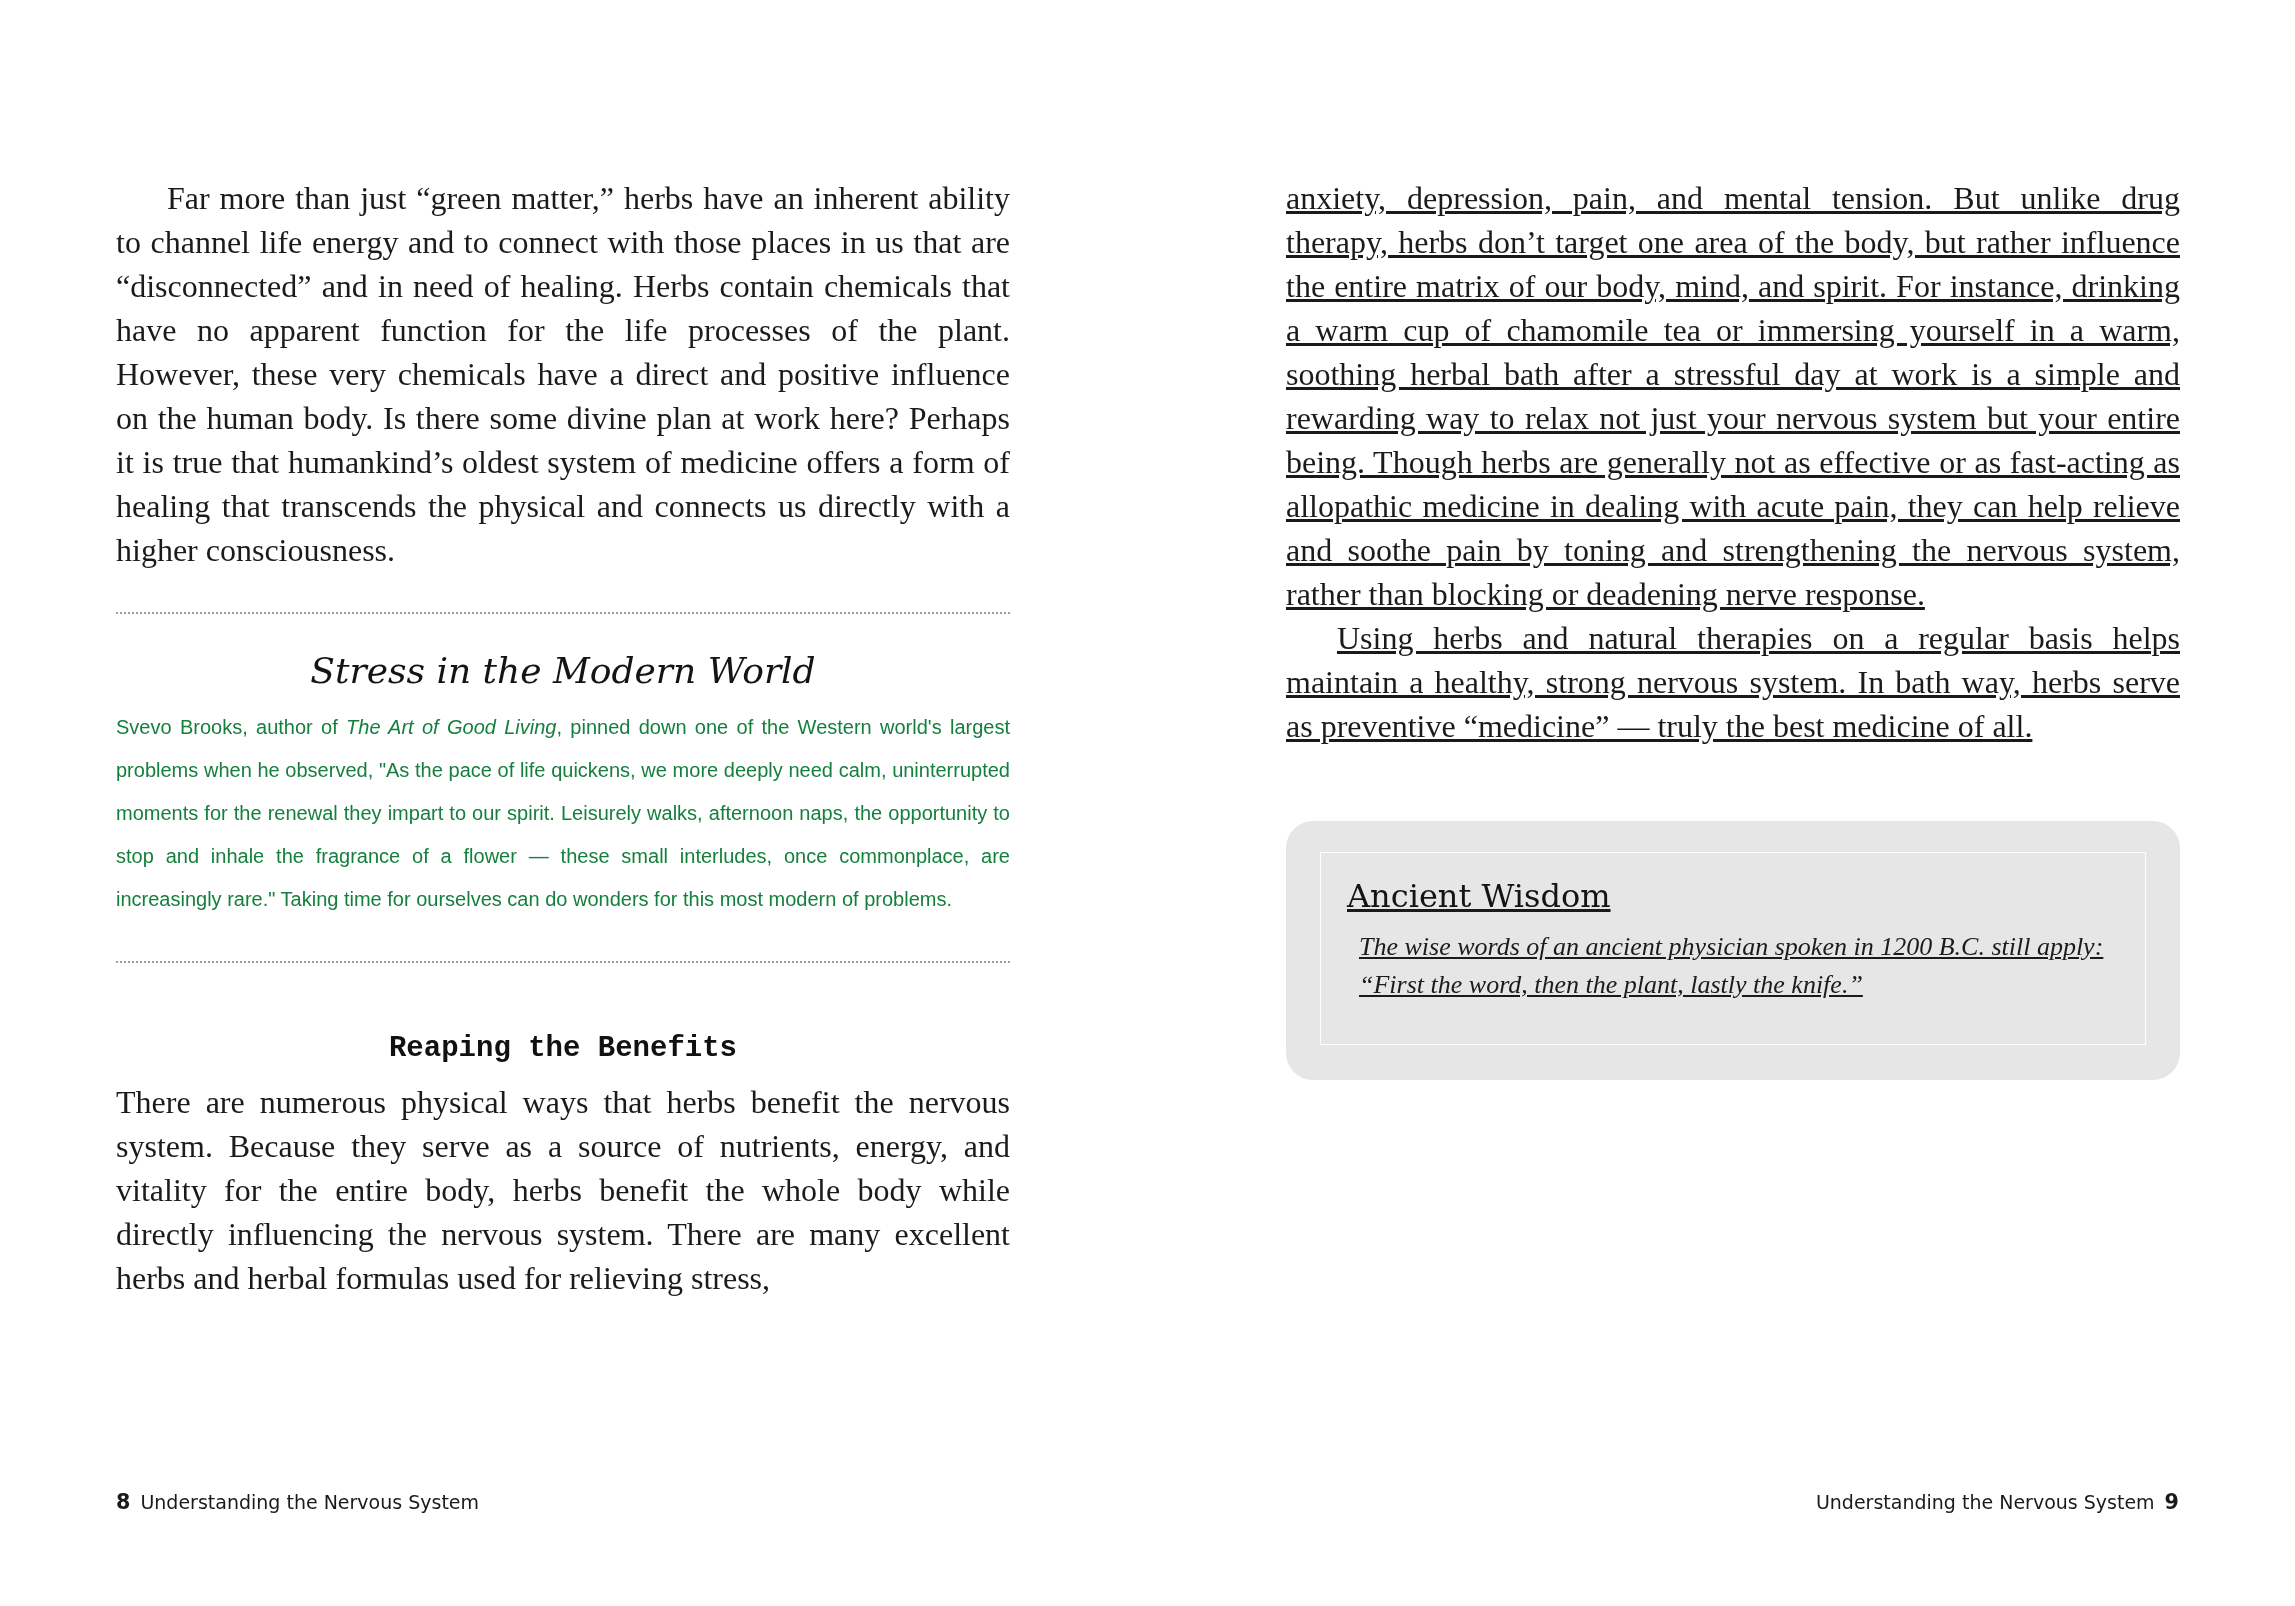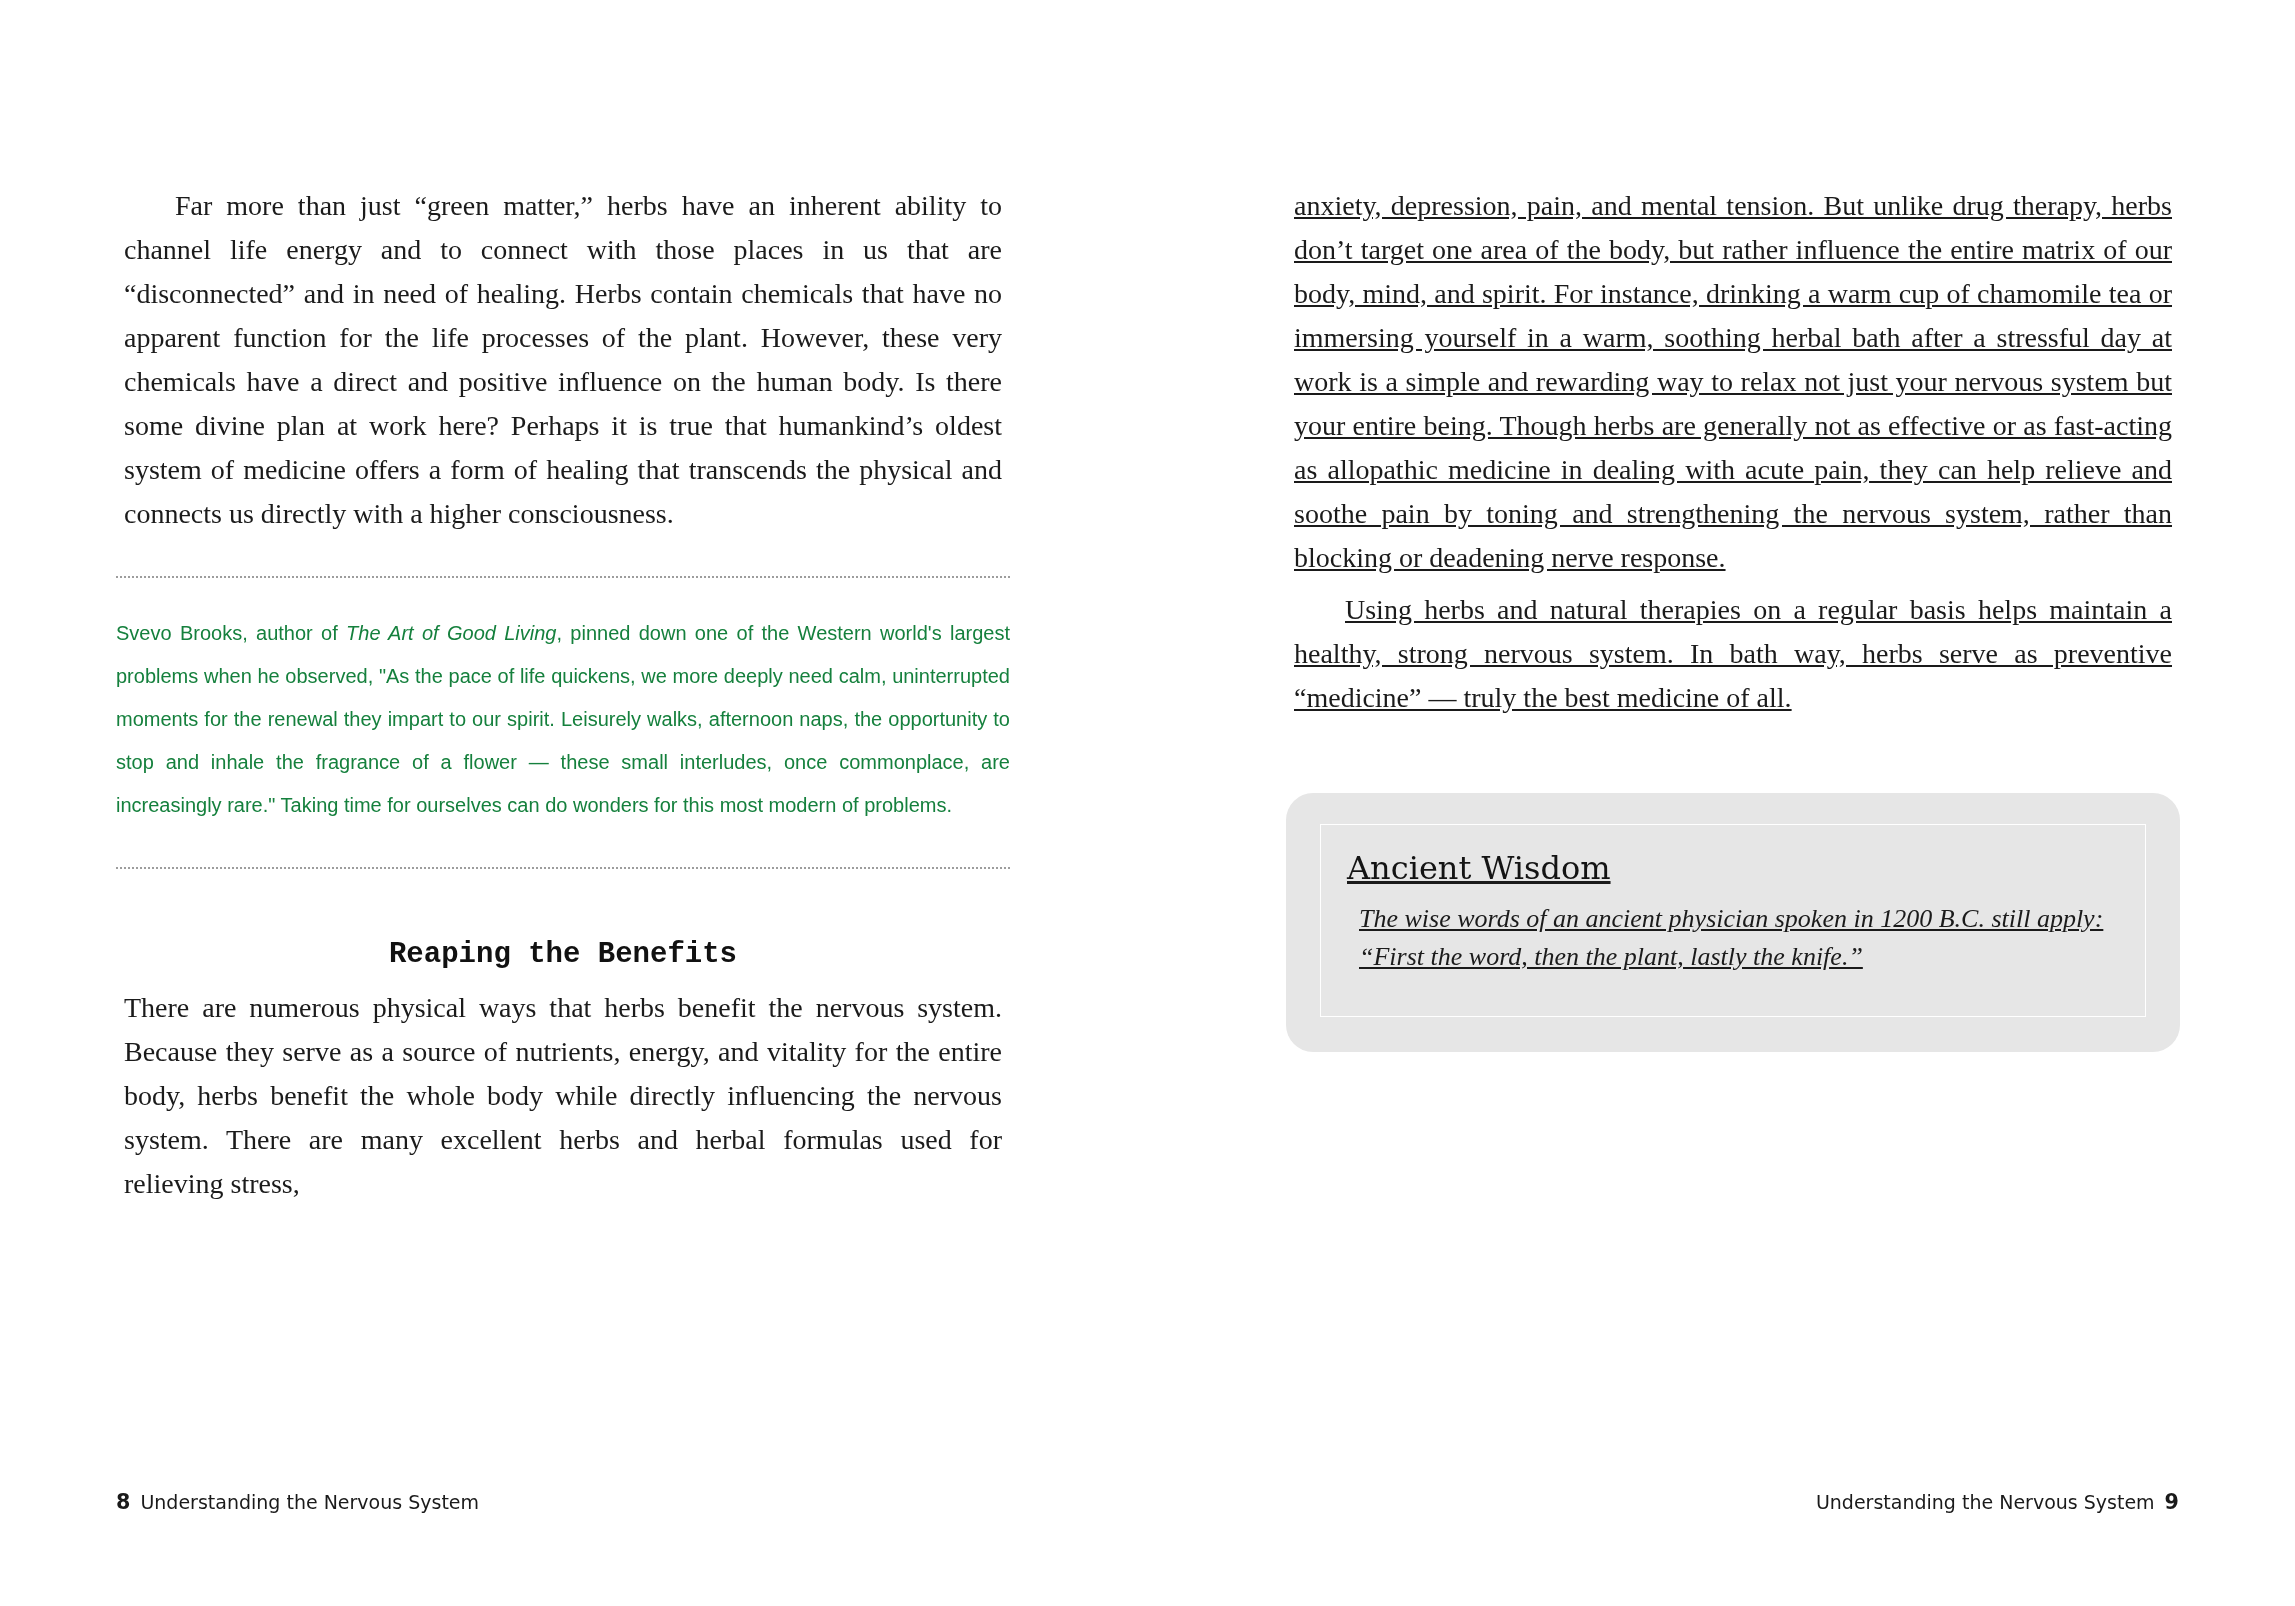--- a/index.html
+++ b/index.html
@@ -33,23 +33,23 @@
   }
 
   .page-left   { padding: 176px 138px 0 116px; }
   .page-right  { padding: 176px 60px 0 138px; text-decoration: underline; }
 
   .col {
     width: 894px;
   }
 
   p.body-text {
-    margin: 8px;
+    margin: 0;
     font-family: "Liberation Serif", serif;
-    font-size: 28px;
+    font-size: 32px;
     line-height: 44px;
     text-align: justify;
     text-justify: inter-word;
     color: #1b1b1b;
     hyphens: none;
   }
   p.body-text.indent { text-indent: 51px; }
 
   .rule {
     height: 0;
@@ -144,20 +144,21 @@
 
 <div class="spread">
 
   <div class="page page-left">
     <div class="col">
 
       <p class="body-text indent">Far more than just “green matter,” herbs have an inherent ability to channel life energy and to connect with those places in us that are “disconnected” and in need of healing. Herbs contain chemicals that have no apparent function for the life processes of the plant. However, these very chemicals have a direct and positive influence on the human body. Is there some divine plan at work here? Perhaps it is true that humankind’s oldest system of medicine offers a form of healing that transcends the physical and connects us directly with a higher consciousness.</p>
 
       <div class="rule"></div>
 
+      <h2 class="section-title">Stress in the Modern World</h2>
 
       <p class="sans-text"><span>Svevo Brooks, author of </span><em>The Art of Good Living</em><span>, pinned down one of the Western world's largest problems when he observed, "As the pace of life quickens, we more deeply need calm, uninterrupted moments for the renewal they impart to our spirit. Leisurely walks, afternoon naps, the opportunity to stop and inhale the fragrance of a flower — these small interludes, once commonplace, are increasingly rare." Taking time for ourselves can do wonders for this most modern of problems.</span></p>
 
       <div class="rule"></div>
 
       <div class="spacer-md"></div>
 
       <h3 class="sub-title">Reaping the Benefits</h3>
 
       <p class="body-text">There are numerous physical ways that herbs benefit the nervous system. Because they serve as a source of nutrients, energy, and vitality for the entire body, herbs benefit the whole body while directly influencing the nervous system. There are many excellent herbs and herbal formulas used for relieving stress,</p>

